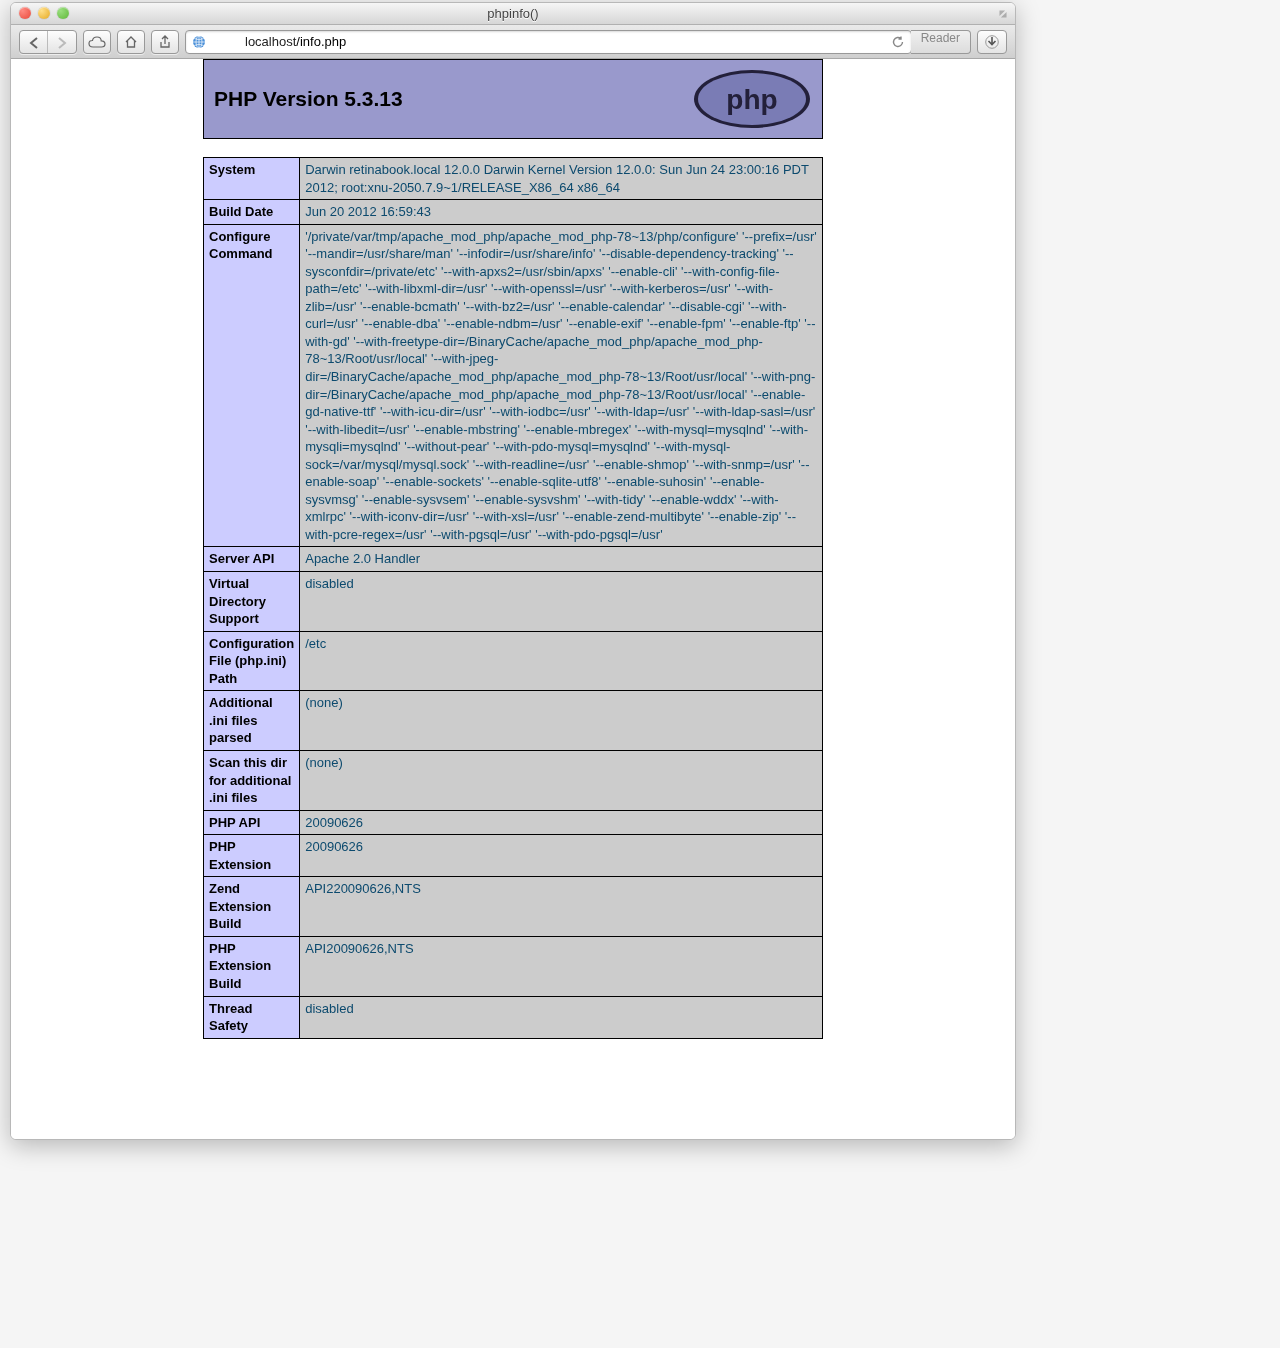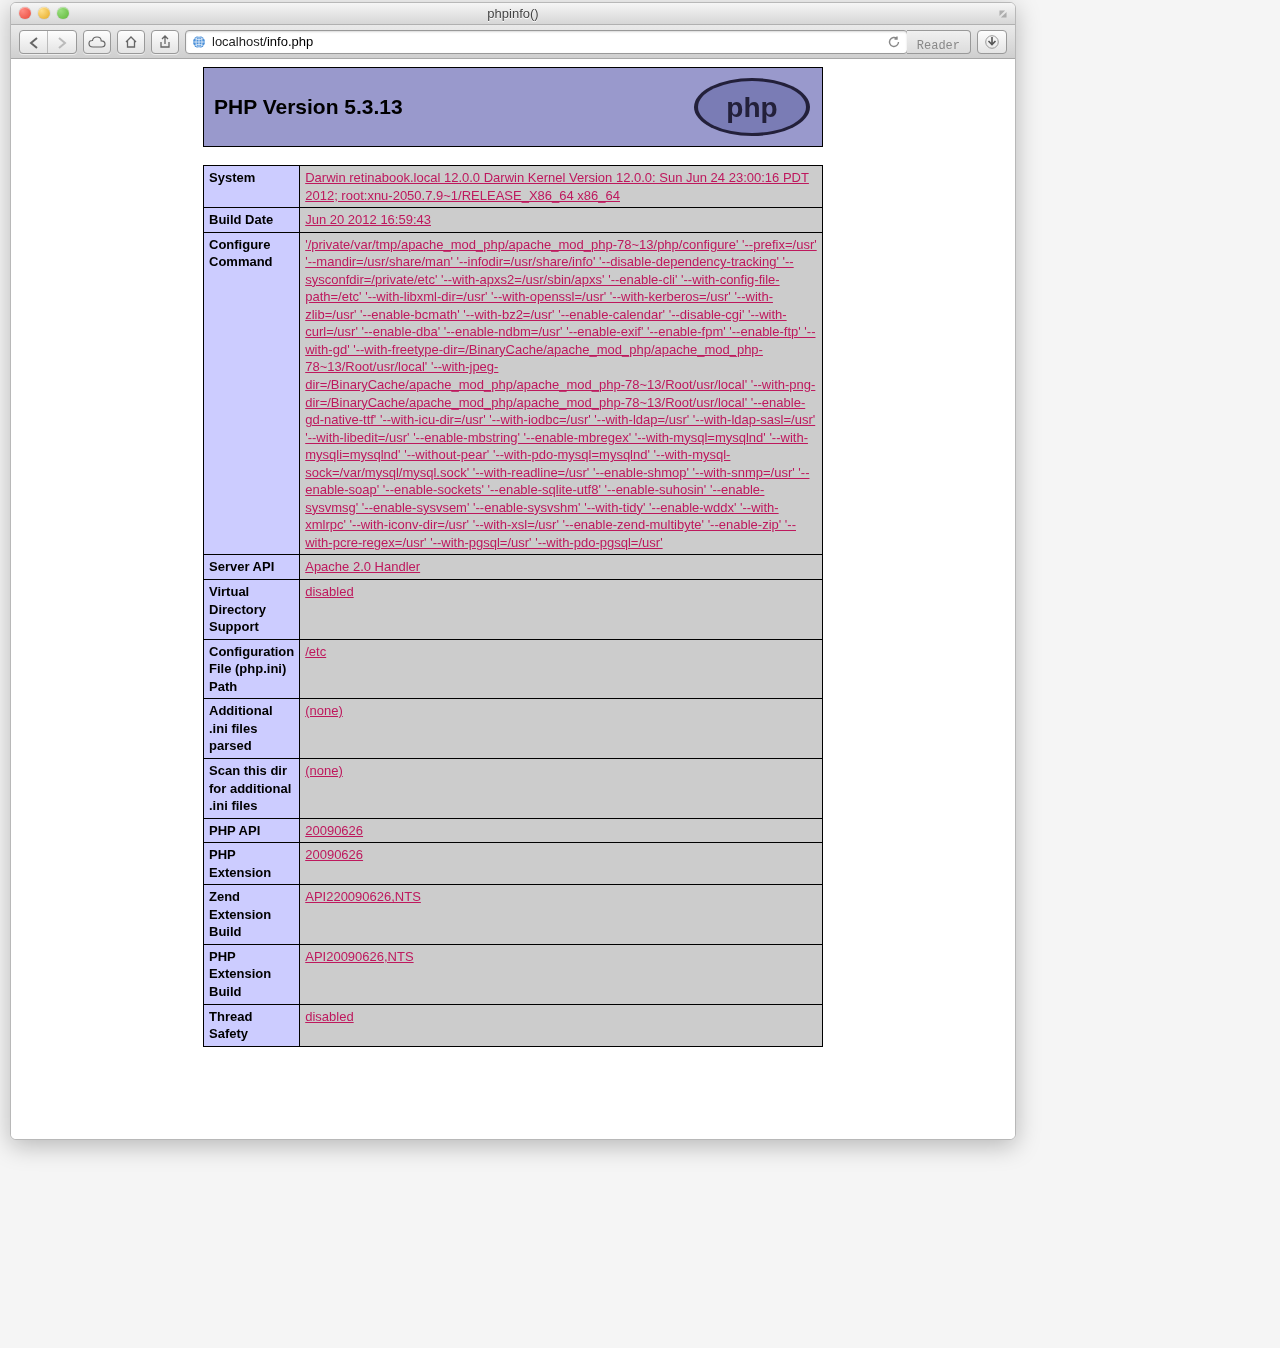--- a/index.html
+++ b/index.html
@@ -108,36 +108,35 @@
     padding: 0 6px;
     gap: 6px;
     font-size: 13px;
     box-shadow: inset 0 1px 2px rgba(0,0,0,0.15);
   }
   .urlbar .globe {
     width: 14px;
     height: 14px;
     flex-shrink: 0;
   }
-  .url-host { color: #222; }
+  .url-host { color: #222; margin-left: 33px; }
   .url-path { color: #000000; }
   .url-reload { margin-left: auto; color: #888; }
   .reader-btn {
     height: 24px;
     padding: 0 10px;
     border: 1px solid #999;
     border-left: none;
     border-radius: 0 4px 4px 0;
     background: linear-gradient(#f0f0f0,#dcdcdc);
     font-size: 12px;
     color: #888;
     display: flex;
-    align-items: flex-end;
+    align-items: flex-start;
     margin-left: -7px;
-    font-family: Liberation Mono, monospace;
   }
   .dl-btn {
     width: 30px;
     height: 24px;
     border: 1px solid #999;
     border-radius: 4px;
     background: linear-gradient(#fdfdfd,#e4e4e4);
     display: flex;
     align-items: center;
     justify-content: center;
@@ -146,21 +145,21 @@
     position: absolute;
     top: 56px;
     left: 0;
     right: 0;
     bottom: 0;
     overflow: hidden;
     background: #fff;
   }
   .phpinfo {
     width: 620px;
-    margin: 8px auto 0;
+    margin: 0 auto 0;
     font-family: "Helvetica Neue", Helvetica, Arial, sans-serif;
   }
   .php-header {
     background: #9999cc;
     border: 1px solid #000;
     padding: 8px 10px;
     display: flex;
     align-items: center;
     justify-content: space-between;
     height: 80px;
@@ -187,23 +186,22 @@
     line-height: 1.35;
   }
   .php-table td.e {
     background: #ccccff;
     font-weight: bold;
     width: 90px;
     color: #000;
   }
   .php-table td.v {
     background: #cccccc;
-    color: #be185d;
+    color: #0c4a6e;
     word-break: break-word;
-    text-decoration: underline;
   }
 </style>
 </head>
 <body>
 
 <div class="window">
 
   <div class="titlebar">
     <div class="traffic">
       <span class="tb-close"></span>

